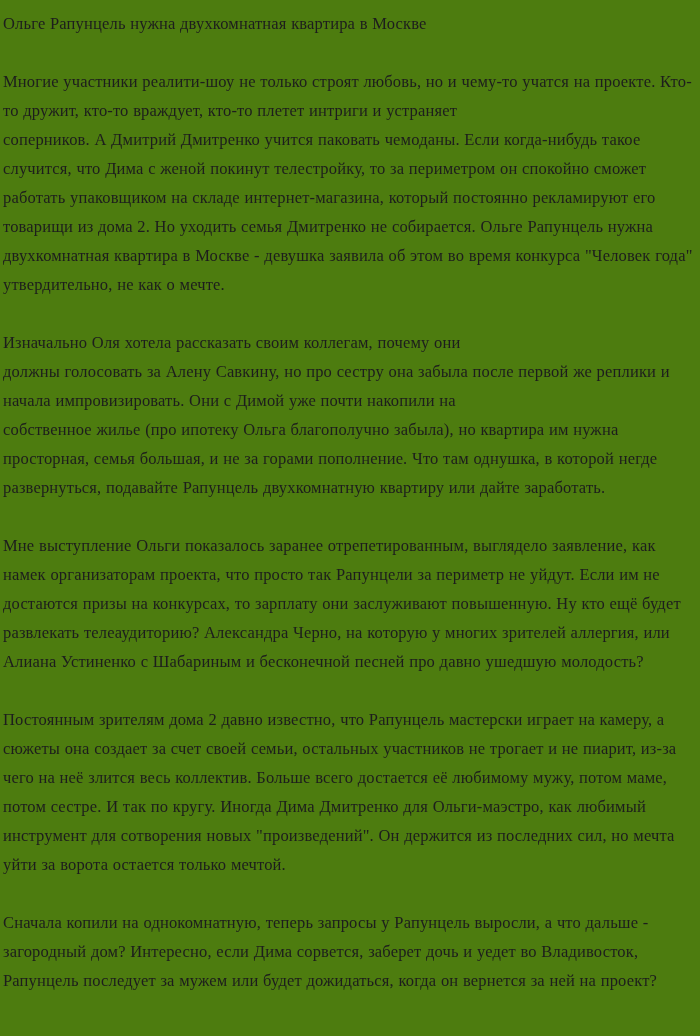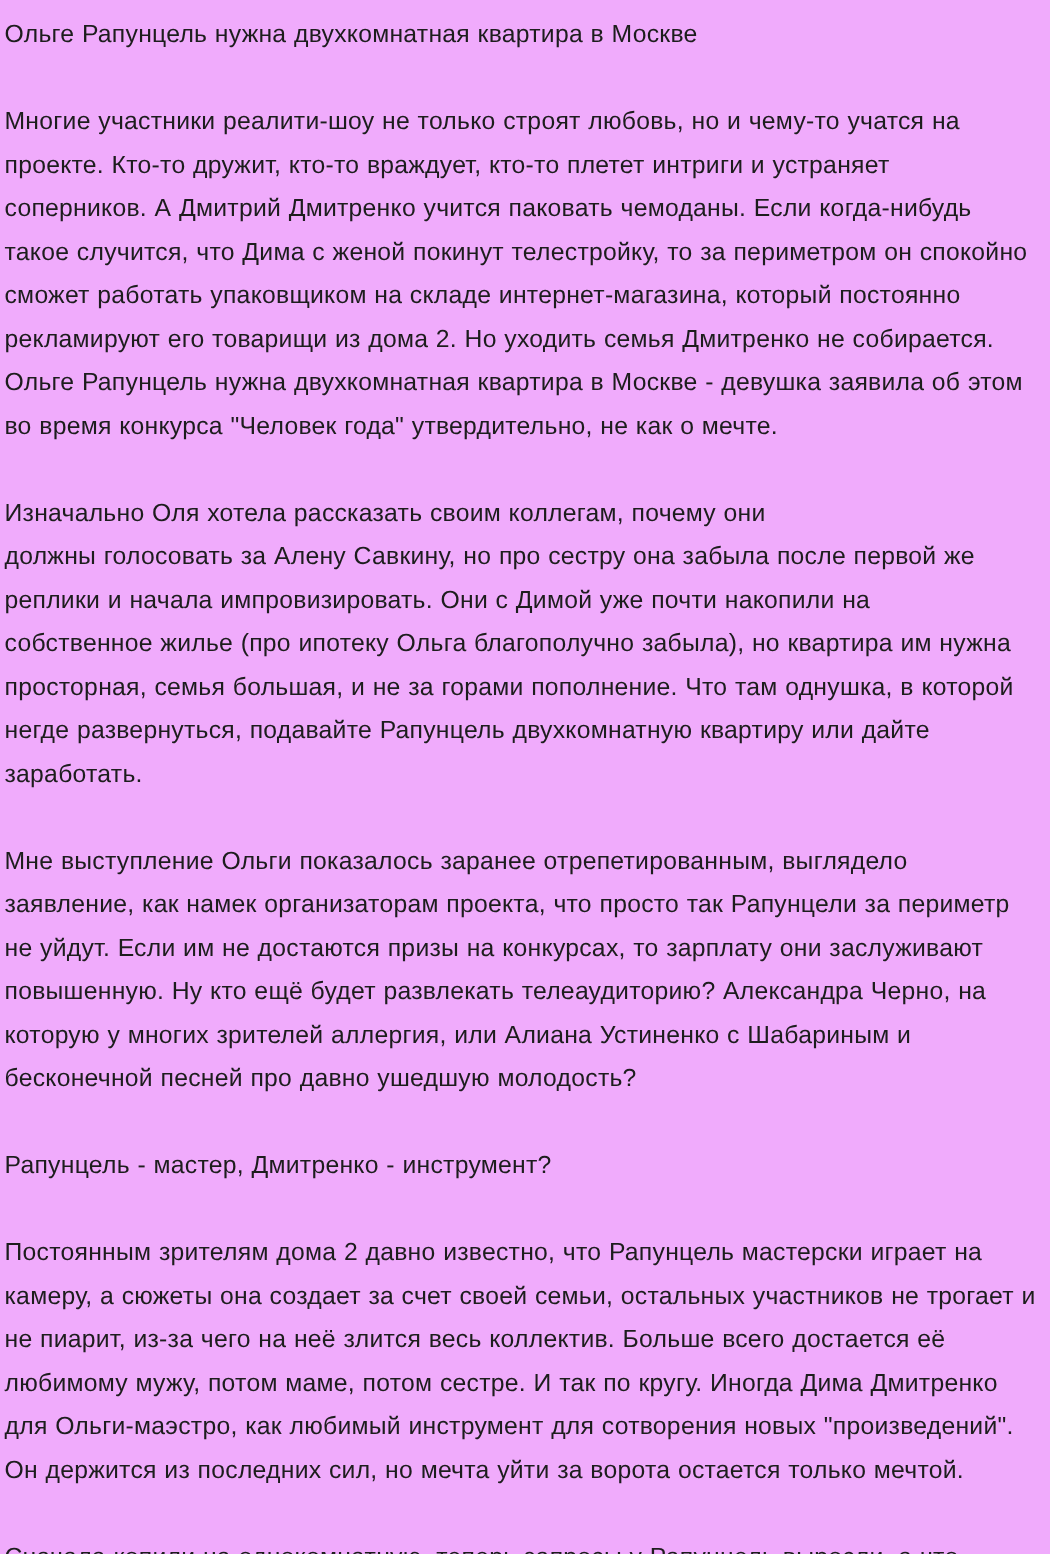--- a/index.html
+++ b/index.html
@@ -13,21 +13,22 @@
     height: 1036px;
     overflow: hidden;
     font-family: "Liberation Sans", "DejaVu Sans", sans-serif;
   }
   .article {
     position: relative;
     width: 700px;
     height: 1036px;
     box-sizing: border-box;
     padding: 9px 6px 0 3px;
-    background: #f0abfc;
+    background: #4d7c0f;
+    font-family: Liberation Serif, serif;
   }
   .para {
     margin: 0 0 29px 0;
     font-size: 16.5px;
     line-height: 29px;
     color: #1d1d1d;
     letter-spacing: 0.01em;
     text-align: left;
     white-space: pre-line;
     word-spacing: 0.02em;
@@ -54,19 +55,18 @@
 
   <p class="para">Многие участники реалити-шоу не только строят любовь, но и чему-то учатся на проекте. Кто-то дружит, кто-то враждует, кто-то плетет интриги и устраняет
 соперников. А Дмитрий Дмитренко учится паковать чемоданы. Если когда-нибудь такое случится, что Дима с женой покинут телестройку, то за периметром он спокойно сможет работать упаковщиком на складе интернет-магазина, который постоянно рекламируют его товарищи из дома 2. Но уходить семья Дмитренко не собирается. Ольге Рапунцель нужна двухкомнатная квартира в Москве - девушка заявила об этом во время конкурса "Человек года" утвердительно, не как о мечте.</p>
 
   <p class="para">Изначально Оля хотела рассказать своим коллегам, почему они
 должны голосовать за Алену Савкину, но про сестру она забыла после первой же реплики и начала импровизировать. Они с Димой уже почти накопили на
 собственное жилье (про ипотеку Ольга благополучно забыла), но квартира им нужна просторная, семья большая, и не за горами пополнение. Что там однушка, в которой негде развернуться, подавайте Рапунцель двухкомнатную квартиру или дайте заработать.</p>
 
   <p class="para">Мне выступление Ольги показалось заранее отрепетированным, выглядело заявление, как намек организаторам проекта, что просто так Рапунцели за периметр не уйдут. Если им не достаются призы на конкурсах, то зарплату они заслуживают повышенную. Ну кто ещё будет развлекать телеаудиторию? Александра Черно, на которую у многих зрителей аллергия, или Алиана Устиненко с Шабариным и бесконечной песней про давно ушедшую молодость?</p>
 
-  <p class="para subhead">Рапунцель - мастер, Дмитренко - инструмент?</p>
 
   <p class="para">Постоянным зрителям дома 2 давно известно, что Рапунцель мастерски играет на камеру, а сюжеты она создает за счет своей семьи, остальных участников не трогает и не пиарит, из-за чего на неё злится весь коллектив. Больше всего достается её любимому мужу, потом маме, потом сестре. И так по кругу. Иногда Дима Дмитренко для Ольги-маэстро, как любимый инструмент для сотворения новых "произведений". Он держится из последних сил, но мечта уйти за ворота остается только мечтой.</p>
 
   <p class="para closing">Сначала копили на однокомнатную, теперь запросы у Рапунцель выросли, а что дальше - загородный дом? Интересно, если Дима сорвется, заберет дочь и уедет во Владивосток, Рапунцель последует за мужем или будет дожидаться, когда он вернется за ней на проект?</p>
 
 </div>
 
 </body></html>

